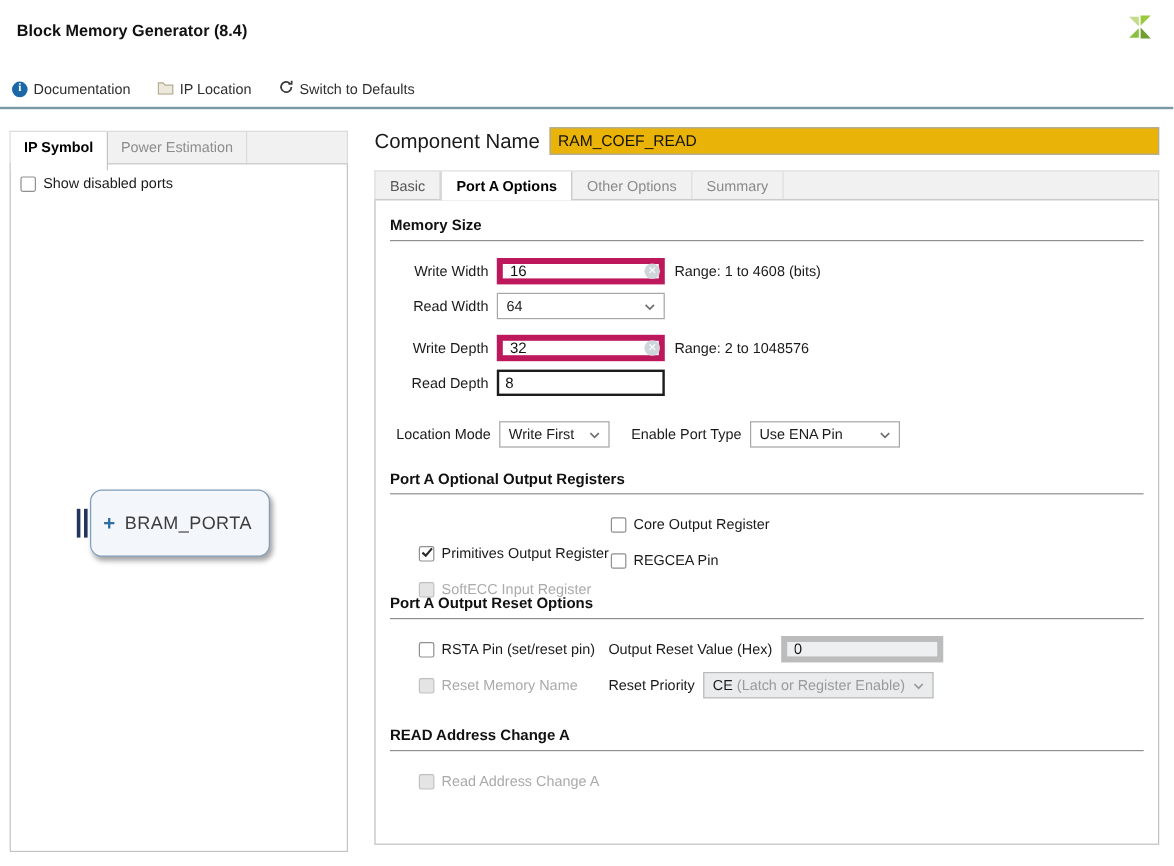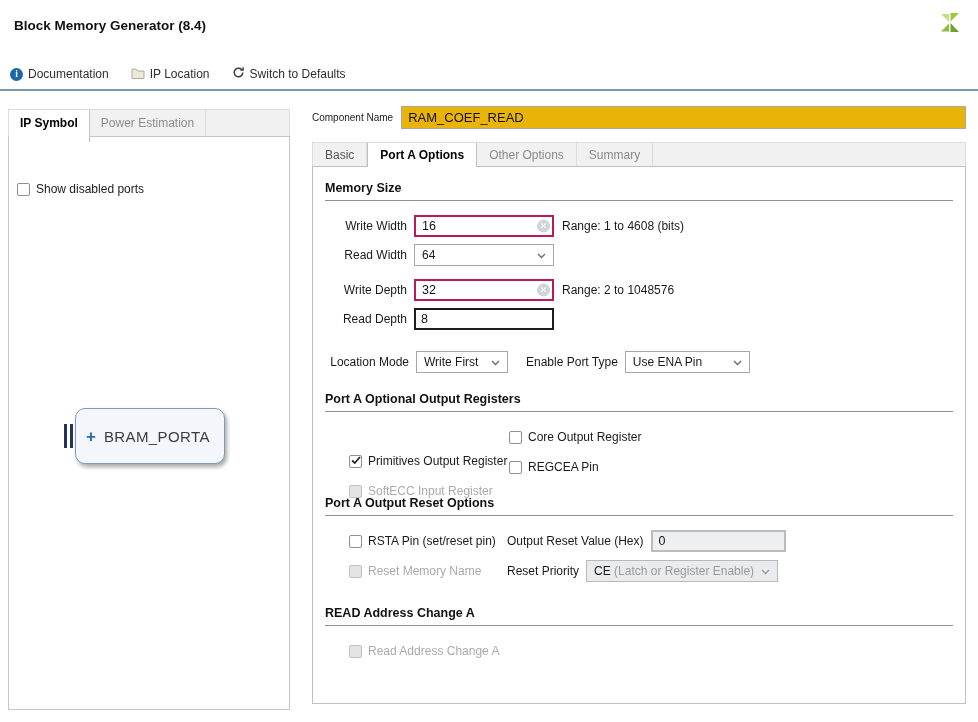--- a/index.html
+++ b/index.html
@@ -17,50 +17,50 @@
 
   .top-divider { position:absolute; left:0; top:89px; width:978px; height:2px; background:#7b97a8; }
 
   
   .left-panel { position:absolute; left:8px; top:109px; width:282px; height:601px; }
   .lp-tabs { display:flex; background:#f1f1f1; border:1px solid #dcdcdc; border-bottom:none; height:32px; position:relative; }
   .lp-tab { padding:6px 11px 5px; color:#8c8c8c; border-right:1px solid #dcdcdc; white-space:nowrap; cursor:pointer; }
   .lp-tab.active { background:#fff; color:#000; font-weight:bold; margin-bottom:-1px; padding-bottom:7px; position:relative; z-index:3; border-right:1px solid #c4c4c4; }
   .lp-body { position:absolute; top:27px; left:0; right:0; bottom:0; background:#fff; border:1px solid #c4c4c4; }
 
-  .show-ports { display:flex; align-items:center; gap:6px; padding:9px 8px;margin-top:36px; }
+  .show-ports { display:flex; align-items:center; gap:6px; padding:9px 8px; }
 
   .bram-bars { position:absolute; left:55px; top:287px; display:flex; gap:3px; }
   .bram-bars i { display:block; width:3px; height:24px; background:#23355c; }
   .bram-block { position:absolute; left:66px; top:271px; width:150px; height:56px; background:#f3f7fb;
                 border:1px solid #7f9db9; border-radius:10px; box-shadow:2px 3px 4px rgba(0,0,0,0.35);
                 display:flex; align-items:center; gap:8px; padding:0 10px; }
   .bram-plus { color:#2e6da4; font-weight:bold; font-size:17px; line-height:1; }
   .bram-label { font-size:15px; color:#3c3c3c; letter-spacing:0.4px; white-space:nowrap; }
 
   
   .right-panel { position:absolute; left:312px; top:106px; width:654px; }
   .comp-row { display:flex; align-items:center; }
-  .comp-row .clabel { font-size:10px; white-space:nowrap; color:#1a1a1a; }
+  .comp-row .clabel { font-size:17px; white-space:nowrap; color:#1a1a1a; }
   .comp-input { flex:1; margin-left:8px; height:23px; border:1px solid #a8a8a8; padding:0 6px;
                 font:13px "Liberation Sans", sans-serif; color:#111; background:#eab308; }
 
   .tabs { display:flex; background:#f1f1f1; border:1px solid #dcdcdc; border-bottom:none; margin-top:13px; height:24px; }
   .tab { padding:5px 12px 4px; color:#8a8a8a; border-right:1px solid #dcdcdc; white-space:nowrap; cursor:pointer; }
   .tab.first { color:#555; }
   .tab.active { background:#fff; color:#000; font-weight:bold; margin-bottom:-1px; padding-bottom:6px; position:relative; z-index:3;
                 border-left:1px solid #c0c0c0; border-right:1px solid #c0c0c0; }
   .content { border:1px solid #bfbfbf; background:#fff; height:538px; padding:14px 12px 0; position:relative; z-index:1; }
 
   .sect { font-weight:bold; font-size:12.5px; color:#111; border-bottom:1px solid #8f8f8f; padding-bottom:5px; margin-bottom:10px; }
 
   .frow { display:flex; align-items:center; height:29px; }
   .flabel { width:82px; text-align:right; margin-right:7px; white-space:nowrap; color:#1a1a1a; }
   .twrap { position:relative; width:140px; }
-  .tin { width:140px; height:22px; border:2px solid #be185d; padding:0 19px 0 6px; font:12.5px "Liberation Sans", sans-serif; color:#111; }
+  .tin { width:140px; height:22px; border:5px solid #be185d; padding:0 19px 0 6px; font:12.5px "Liberation Sans", sans-serif; color:#111; }
   .tin.focus { border:2px solid #1c1c1c; padding:0 18px 0 5px; }
   .tin.disabled { background:#edeff1; border-color:#bcbcbc; }
   .clear-ic { position:absolute; right:4px; top:50%; transform:translateY(-50%); width:13px; height:13px; border-radius:50%;
               background:#cfd6db; color:#fff; font-size:9px; line-height:1; display:flex; align-items:center; justify-content:center; }
   .range { margin-left:8px; white-space:nowrap; }
 
   .sel { height:22px; border:1px solid #a6a6a6; background:#fff; display:flex; align-items:center; justify-content:space-between;
          padding:0 7px; gap:0; cursor:pointer; white-space:nowrap; }
   .sel.disabled { background:#e9ebed; border-color:#b9b9b9;justify-content:space-between; }
   .sel .muted { color:#9a9a9a; }

